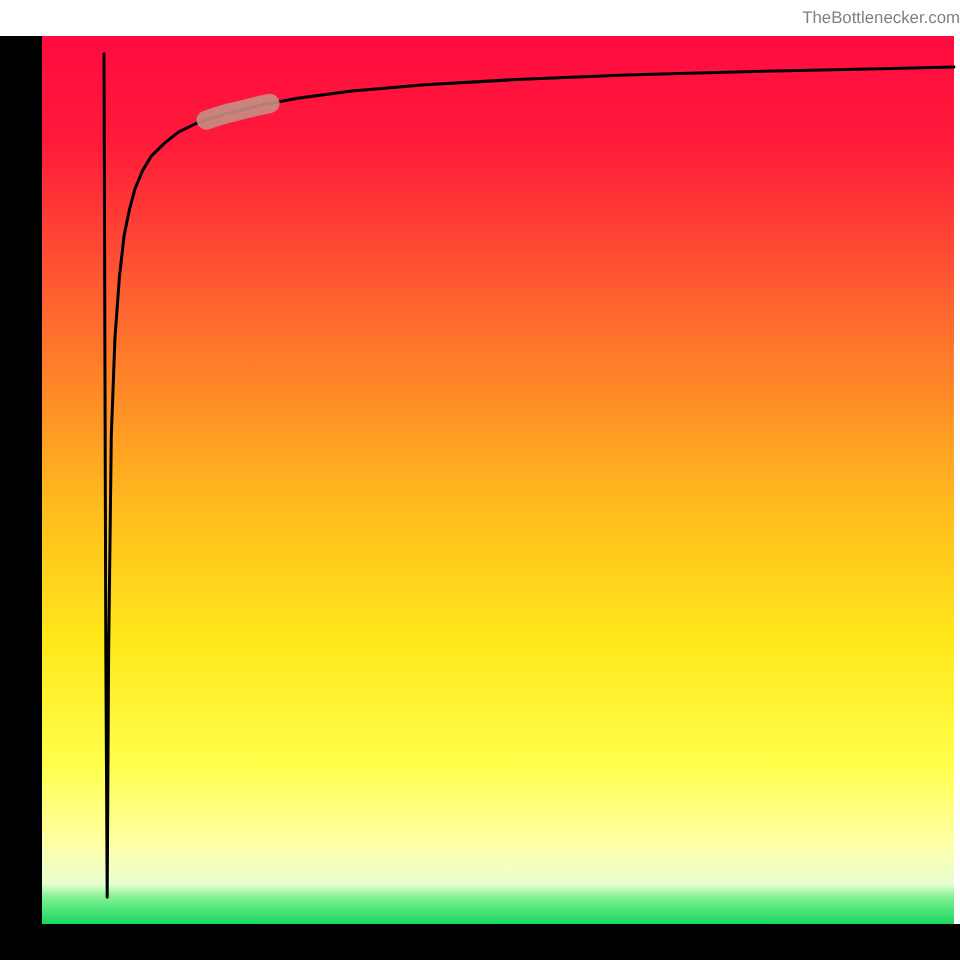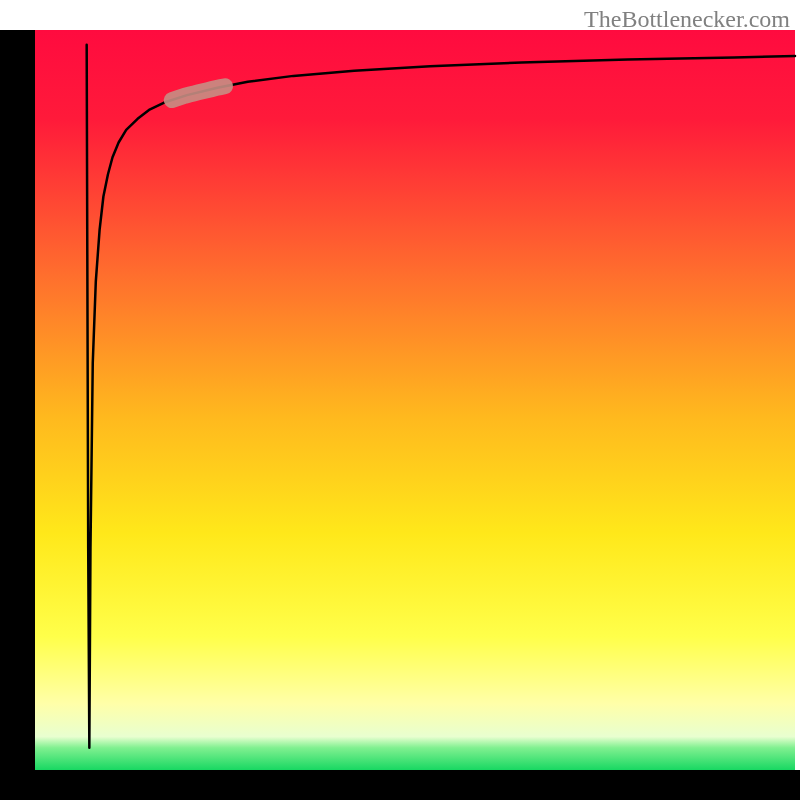--- a/index.html
+++ b/index.html
@@ -11,24 +11,24 @@
     font-family: Arial, Helvetica, sans-serif;
   }
   .container {
     position: relative;
     width: 800px;
     height: 800px;
   }
   .watermark {
     position: absolute;
     top: 6px;
-    right: 10px;
+    right: 0;
     color: #808080;
-    font-size: 24px;
-    font-family: Liberation Serif, serif;
+    font-size: 14px;
+    font-family: Liberation Sans, sans-serif;
     z-index: 10;
   }
   svg {
     display: block;
   }
 </style>
 </head>
 <body>
 
 <div class="container">

